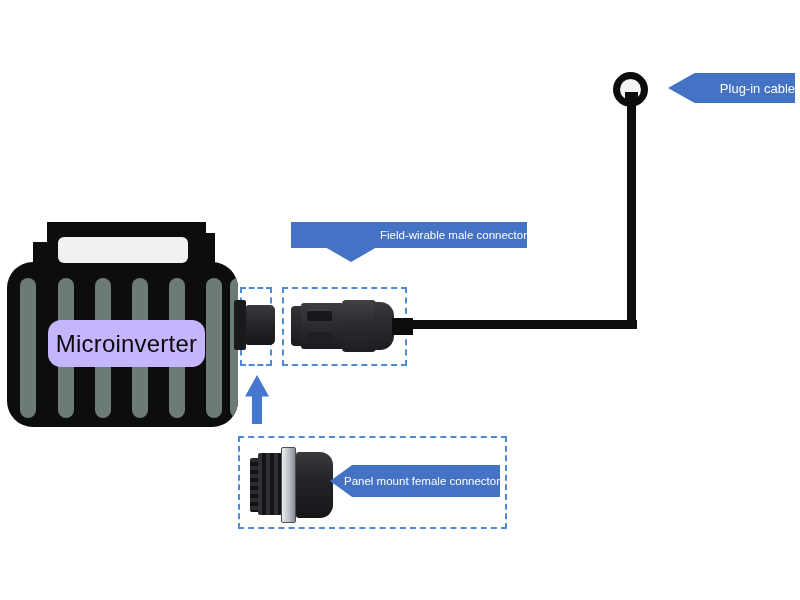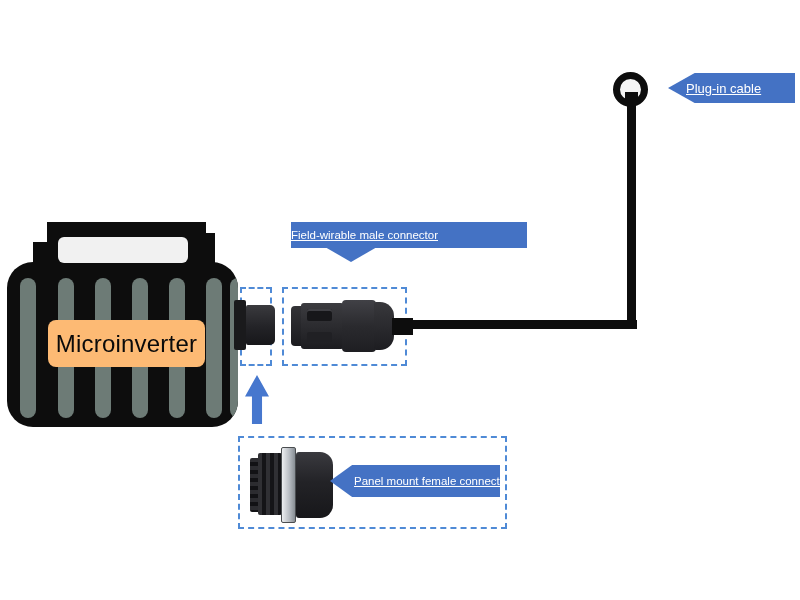--- a/index.html
+++ b/index.html
@@ -22,21 +22,21 @@
   .blk{background:var(--device-black);}
   #mi-body{
     left:7px;top:262px;width:231px;height:165px;background:var(--device-black);
     border-radius:26px;overflow:hidden;z-index:2;
   }
   .fin{
     position:absolute;top:16px;width:16px;height:140px;border-radius:8px;
     background:var(--fin-green);
   }
   #nameplate{
-    left:48px;top:320px;width:157px;height:47px;background:#fdba74;border-radius:8px;
+    left:48px;top:320px;width:157px;height:47px;background:#c4b5fd;border-radius:13px;
     z-index:3;display:flex;align-items:center;justify-content:center;
     font-size:24px;color:#0a0a0a;letter-spacing:.2px;
   }
   #cap-slot{left:58px;top:237px;width:130px;height:26px;background:#f1f1f1;border-radius:6px;z-index:3;}
   #cap-main{left:47px;top:222px;width:159px;height:45px;z-index:2;}
   #cap-left{left:33px;top:242px;width:16px;height:25px;z-index:2;}
   #cap-right{left:198px;top:233px;width:17px;height:34px;z-index:2;}
 
   
   #port-flange{left:234px;top:300px;width:12px;height:50px;background:#1a1a1c;border-radius:2px;z-index:2;}
@@ -72,21 +72,21 @@
     background:repeating-linear-gradient(to bottom,#2c2c30 0 4px,#121215 4px 8px);}
   #female-conn .thread{position:absolute;left:10px;top:8px;width:24px;height:62px;border-radius:2px;
     background:repeating-linear-gradient(to right,#303034 0 4px,#141417 4px 8px);}
   #female-conn .flange{position:absolute;left:33px;top:2px;width:15px;height:76px;border-radius:2px;
     background:linear-gradient(to right,#eceef0,#b9bec4 55%,#878d93);border:1px solid #4a4d50;box-sizing:border-box;}
   #female-conn .fbody{position:absolute;left:48px;top:7px;width:37px;height:66px;border-radius:3px 13px 13px 3px;
     background:linear-gradient(to bottom,#3a3a3f,#232327 45%,#17171a);}
 
   
   .callout{background:var(--callout-blue);color:#fff;display:flex;align-items:center;
-    justify-content:flex-start;white-space:nowrap;z-index:4;text-decoration:underline;}
+    justify-content:flex-end;white-space:nowrap;z-index:4;}
   #co-plug{left:668px;top:73px;width:127px;height:30px;font-size:13px;
     clip-path:polygon(0 50%,21% 0,100% 0,100% 100%,21% 100%);padding-left:18px;box-sizing:border-box;}
   #co-field{left:291px;top:222px;width:236px;height:26px;font-size:11.5px;}
   #co-field-ptr{left:325px;top:247px;width:52px;height:15px;background:var(--callout-blue);
     clip-path:polygon(0 0,100% 0,50% 100%);z-index:4;}
   #co-panel{left:330px;top:465px;width:170px;height:32px;font-size:11.5px;
     clip-path:polygon(0 50%,13% 0,100% 0,100% 100%,13% 100%);padding-left:24px;box-sizing:border-box;}
 
   
   #up-arrow{left:245px;top:375px;width:24px;height:49px;background:#4677CE;z-index:4;

